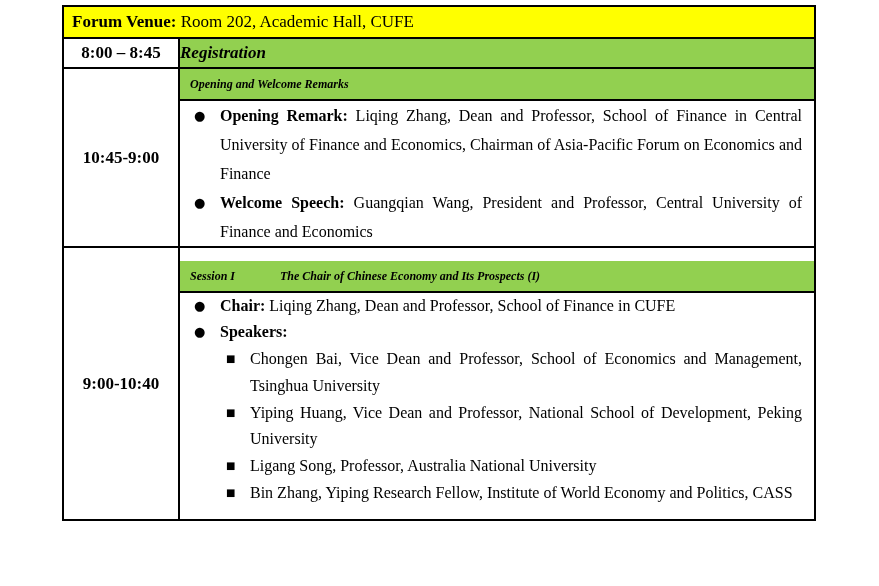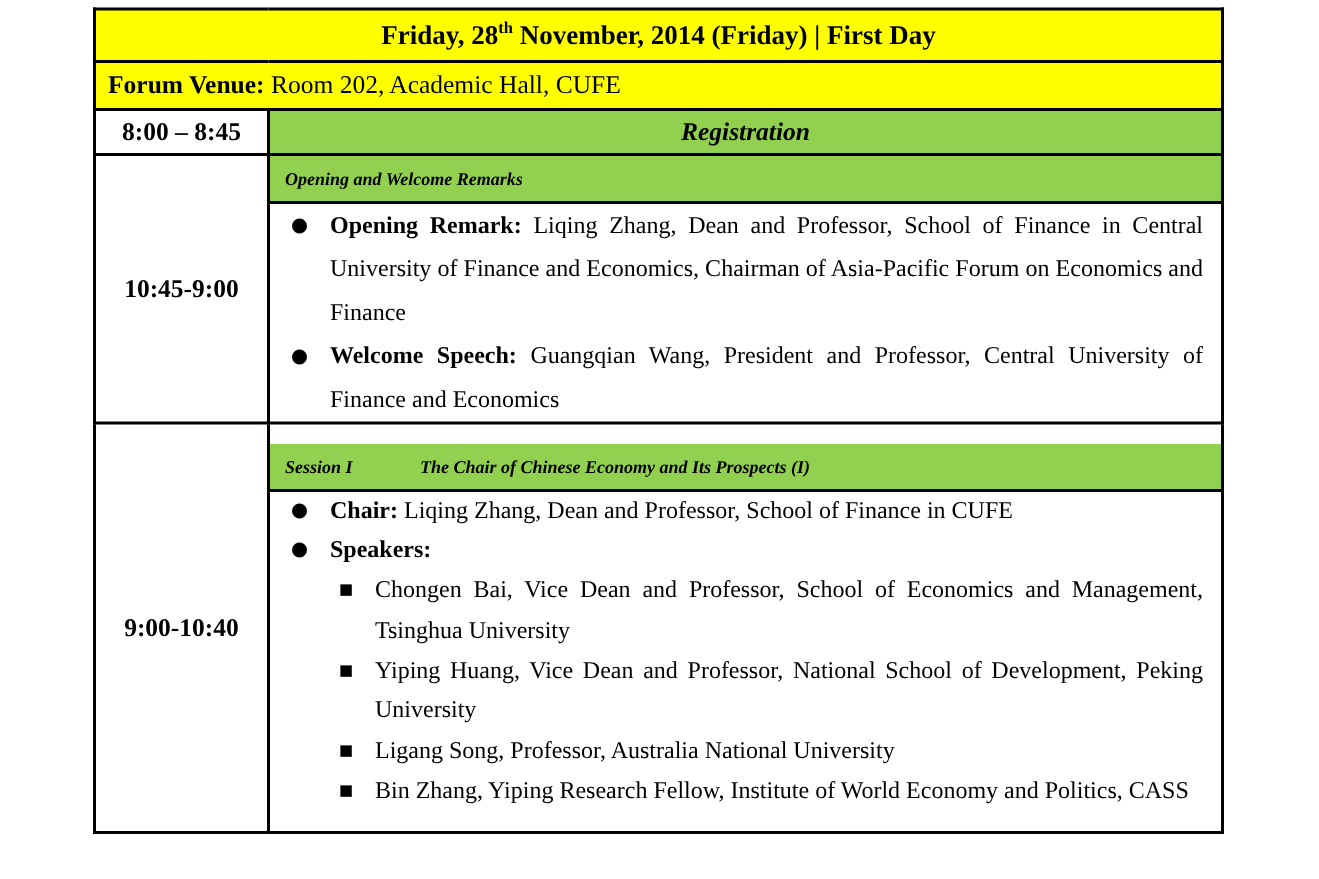--- a/index.html
+++ b/index.html
@@ -60,21 +60,20 @@
     vertical-align: middle;
     background: #ffffff;
   }
   tr.registration-row { height: 30px; }
   td.green-title {
     background: var(--green);
     font-weight: bold;
     font-style: italic;
     font-size: 17px;
     padding-left: 10px;
-    text-align: center;
   }
   tr.block-row-opening { height: 177px; }
   tr.block-row-session { height: 273px; }
   td.content-cell { vertical-align: top; padding: 0; }
 
   .section-header {
     background: var(--green);
     border-bottom: 2px solid var(--border);
     height: 32px;
     line-height: 30px;
@@ -112,23 +111,20 @@
 <body>
 
 <div class="page">
   <table class="agenda">
     <colgroup>
         <col class="time-col">
         <col class="content-col">
       </colgroup>
 
     <tbody>
-        <tr class="title-row">
-      <td colspan="2"><span>Friday, 28</span><sup>th</sup><span> November, 2014 (Friday) | First Day</span></td>
-    </tr>
 
     <tr class="info-row venue-row">
       <td colspan="2"><span class="info-label">Forum Venue:</span><span> Room 202, Academic Hall, CUFE</span></td>
     </tr>
 
 
     <tr class="registration-row">
       <td class="time-cell">8:00 – 8:45</td>
       <td class="green-title">Registration</td>
     </tr>

